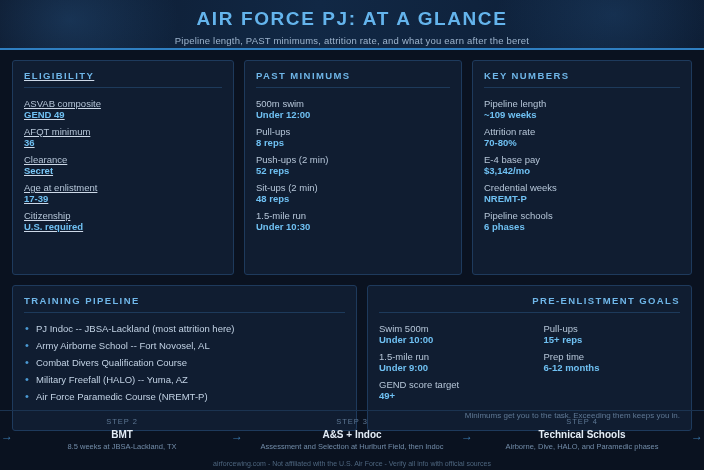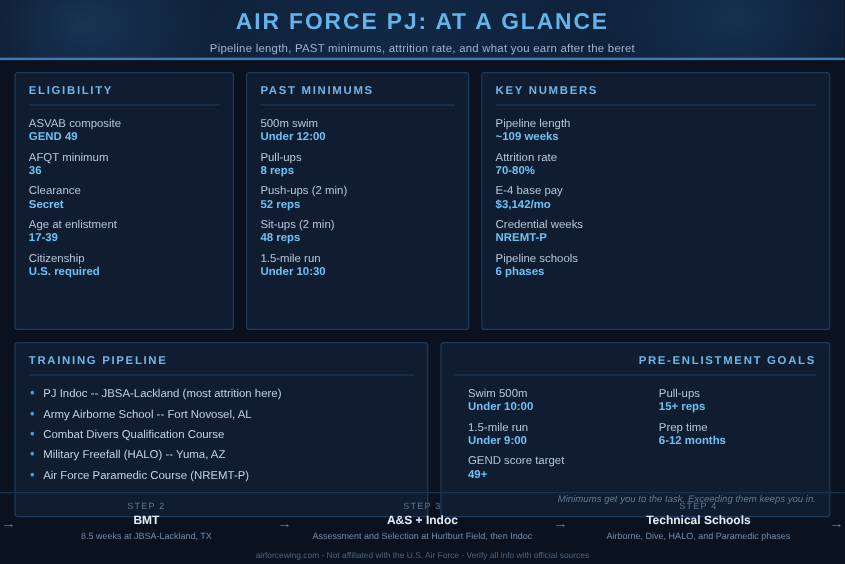--- a/index.html
+++ b/index.html
@@ -72,22 +72,22 @@
     font-weight: bold;
     letter-spacing: 1.4px;
     color: #6fb6e8;
     padding-bottom: 6px;
     border-bottom: 1px solid #1d3category;
     border-bottom: 1px solid #1d3a5b;
     margin-bottom: 7px;
   }
 
   
-  .col-elig { width: 183px; min-height: 215px; }
-  .col-past { width: 186px; min-height: 215px; }
+  .col-elig { width: 222px; min-height: 215px; text-decoration: underline; }
+  .col-past { width: 218px; min-height: 215px; }
   .col-key  { flex: 1; min-height: 215px; }
 
   .col-pipe { width: 345px; min-height: 100px; }
   .col-goal { flex: 1; min-height: 100px; text-align: right; }
 
   
   .stat {
     display: flex;
     justify-content: space-between;
     align-items: baseline;
@@ -114,28 +114,26 @@
     color: #4b9ad4;
     font-size: 11px;
     line-height: 10px;
   }
 
   
   .goals {
     display: grid;
     grid-template-columns: 1fr 1fr;
     column-gap: 28px;
-    margin-left: 11px;
   }
   .goals .stat { padding: 3px 0; }
   .goal-note {
     font-size: 8px;
     color: #5f7894;
     margin-top: 7px;
-    font-style: italic;
     margin-left: 36px;
   }
 
   
   .steps {
     position: absolute;
     left: 0; right: 0;
     bottom: 18px;
     border-top: 1px solid #1b3categor;
     border-top: 1px solid #1b3350;

